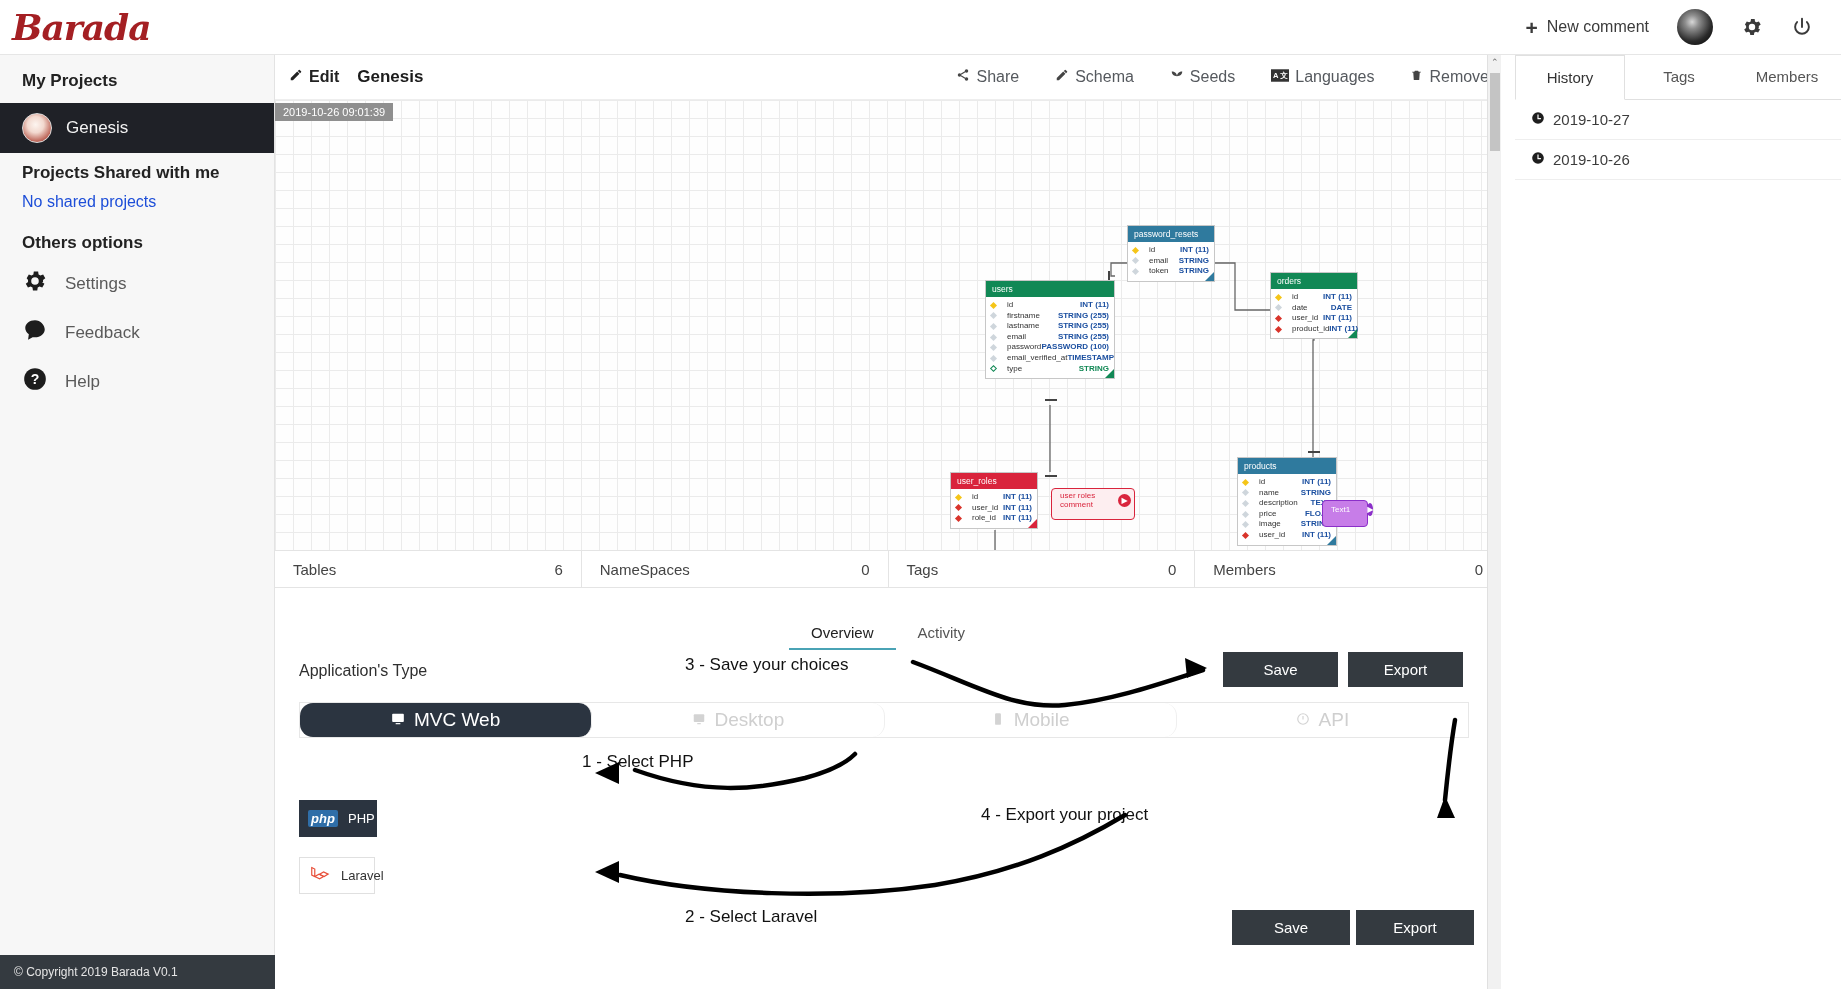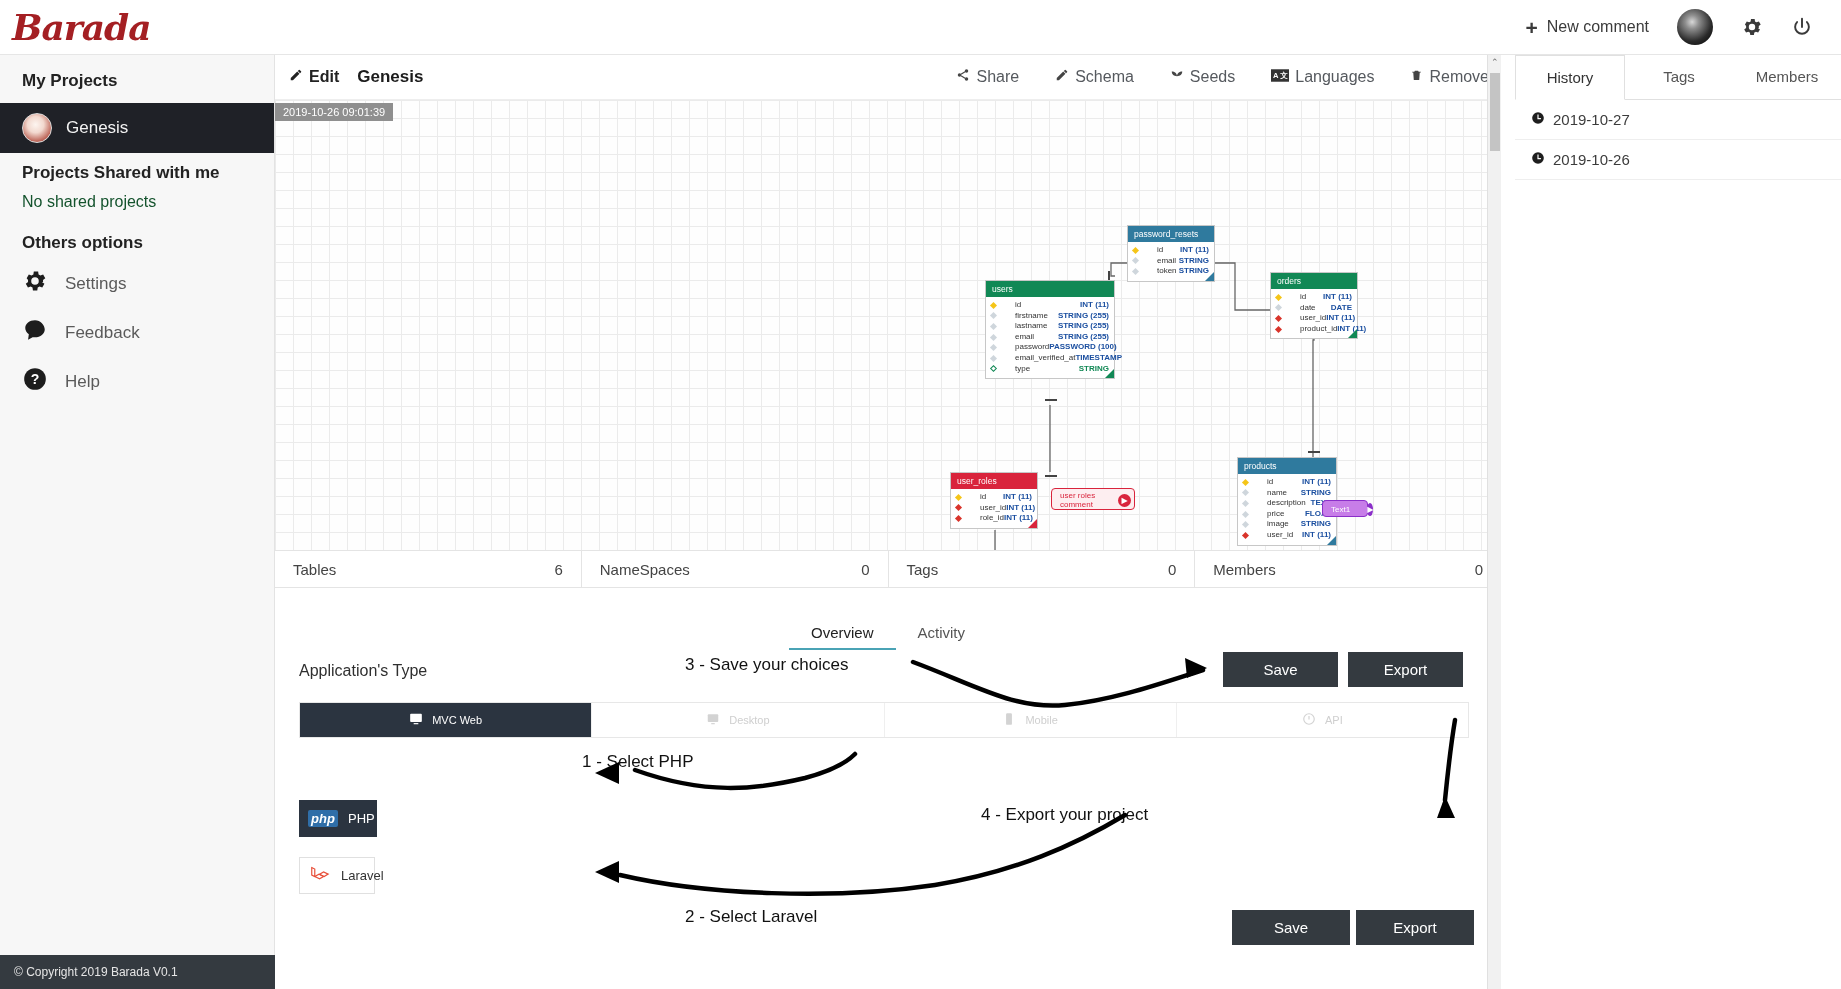--- a/index.html
+++ b/index.html
@@ -38,21 +38,21 @@
 
   
   .sidebar {
     position: absolute; top: 55px; left: 0; width: 275px; height: 934px;
     background: #f7f7f7; border-right: 1px solid #e3e3e3;
   }
   .side-head {
     padding: 16px 22px 12px; font-size: 17px; font-weight: bold; color: #222;
   }
   .side-sub { padding: 10px 22px 6px; font-size: 17px; font-weight: bold; color: #222; }
-  .side-note { padding: 4px 22px 12px; font-size: 16px; color: #14532d; }
+  .side-note { padding: 4px 22px 12px; font-size: 16px; color: #1d4ed8; }
   .proj-item {
     display: flex; align-items: center; gap: 14px;
     background: #1f2127; color: #f2f2f2;
     padding: 10px 22px; font-size: 17px; cursor: pointer;
   }
   .proj-av {
     width: 30px; height: 30px; border-radius: 50%;
     background: radial-gradient(circle at 45% 38%, #fdf5f0 0%, #f2d9cf 35%, #c06b5e 70%, #8d3f34 100%);
     border: 1px solid #ddd; flex: none;
   }
@@ -91,34 +91,34 @@
   }
   .stamp {
     position: absolute; top: 3px; left: 0px;
     background: #8f8f8f; color: #fff; font-size: 11px;
     padding: 3px 8px;
   }
   .tbl { position: absolute; border: 1px solid rgba(0,0,0,.22); background: #fff; }
   .tbl .th { font-size: 8.5px; color: #fff; padding: 3px 6px; }
   .tbl .body { padding: 3px 5px 4px; background: #fff; }
   .tbl .row { display: flex; align-items: center; font-size: 8px; line-height: 10.6px; white-space: nowrap; }
-  .tbl .fname { color: #333; flex: 1; padding-left: 19px; }
+  .tbl .fname { color: #333; flex: 1; padding-left: 11px; }
   .tbl .ftype { color: #1b4fa0; font-weight: bold; }
   .dot { width: 5px; height: 5px; transform: rotate(45deg); flex: none; }
   .dot.pk { background: #f5c518; }
   .dot.fk { background: #d9342b; }
   .dot.nl { background: #cfd6dc; }
   .corner {
     position: absolute; right: 0; bottom: 0;
     width: 0; height: 0; border-style: solid;
     border-width: 0 0 9px 9px;
   }
   .cmt {
     position: absolute; display: flex; align-items: center; gap: 17px;
-    border-radius: 4px; padding: 2px 3px 0 8px; font-size: 8px;
+    border-radius: 4px; padding: 2px 3px 10px 8px; font-size: 8px;
   }
   .cmt .circ { width: 13px; height: 13px; border-radius: 50%; display:flex;align-items:center;justify-content:center;color:#fff;font-size:8px; }
 
   svg.links { position: absolute; inset: 0; width: 100%; height: 100%; pointer-events: none; }
 
   
   .vscroll {
     position: absolute; top: 0px; right: 0px; width: 14px; height: 934px;
     background: #f1f1f1; border-left: 1px solid #e0e0e0;
   }
@@ -137,21 +137,21 @@
   .tabs { display: flex; justify-content: center; gap: 0px; margin-top: 29px; }
   .tab { padding: 7px 22px; font-size: 15px; color: #555; cursor: pointer; }
   .tab.active { color: #222; border-bottom: 2px solid #4aa3b5; }
   .btn {
     background: #343a40; color: #fff; border: none; font-size: 15px;
     padding: 9px 0; width: 115px; text-align: center; cursor: pointer;
   }
   .seg { display: flex; border: 1px solid #e7e7e7; width: 1170px; }
   .seg .opt {
     flex: 1; display: flex; align-items: center; justify-content: center; gap: 9px;
-    height: 34px; font-size: 11px; color: #cfcfcf; border-right: 1px solid #efefef; cursor: pointer;
+    height: 34px; font-size: 19px; color: #cfcfcf; border-right: 1px solid #efefef; cursor: pointer; border-radius: 13px;
   }
   .seg .opt:last-child { border-right: none; }
   .seg .opt.sel { background: #2b3440; color: #fff; }
 
   .beLabel {
     display: inline-block; background: #e3e3e3; color: #3b3b3b;
     font-size: 15px; padding: 7px 22px;
   }
   .chip {
     display: flex; align-items: center; gap: 10px;

